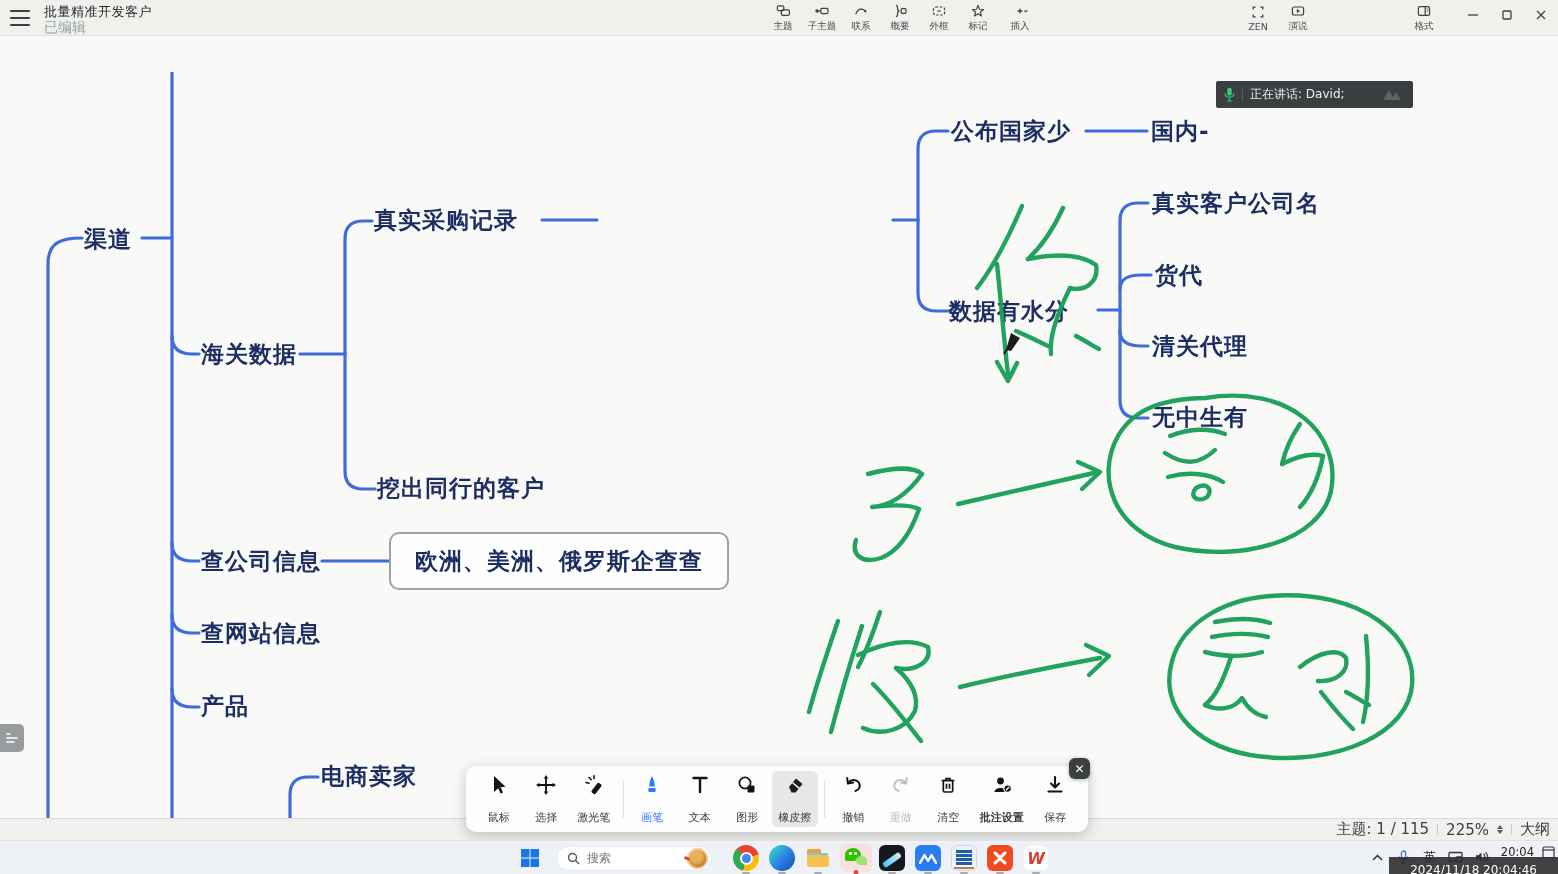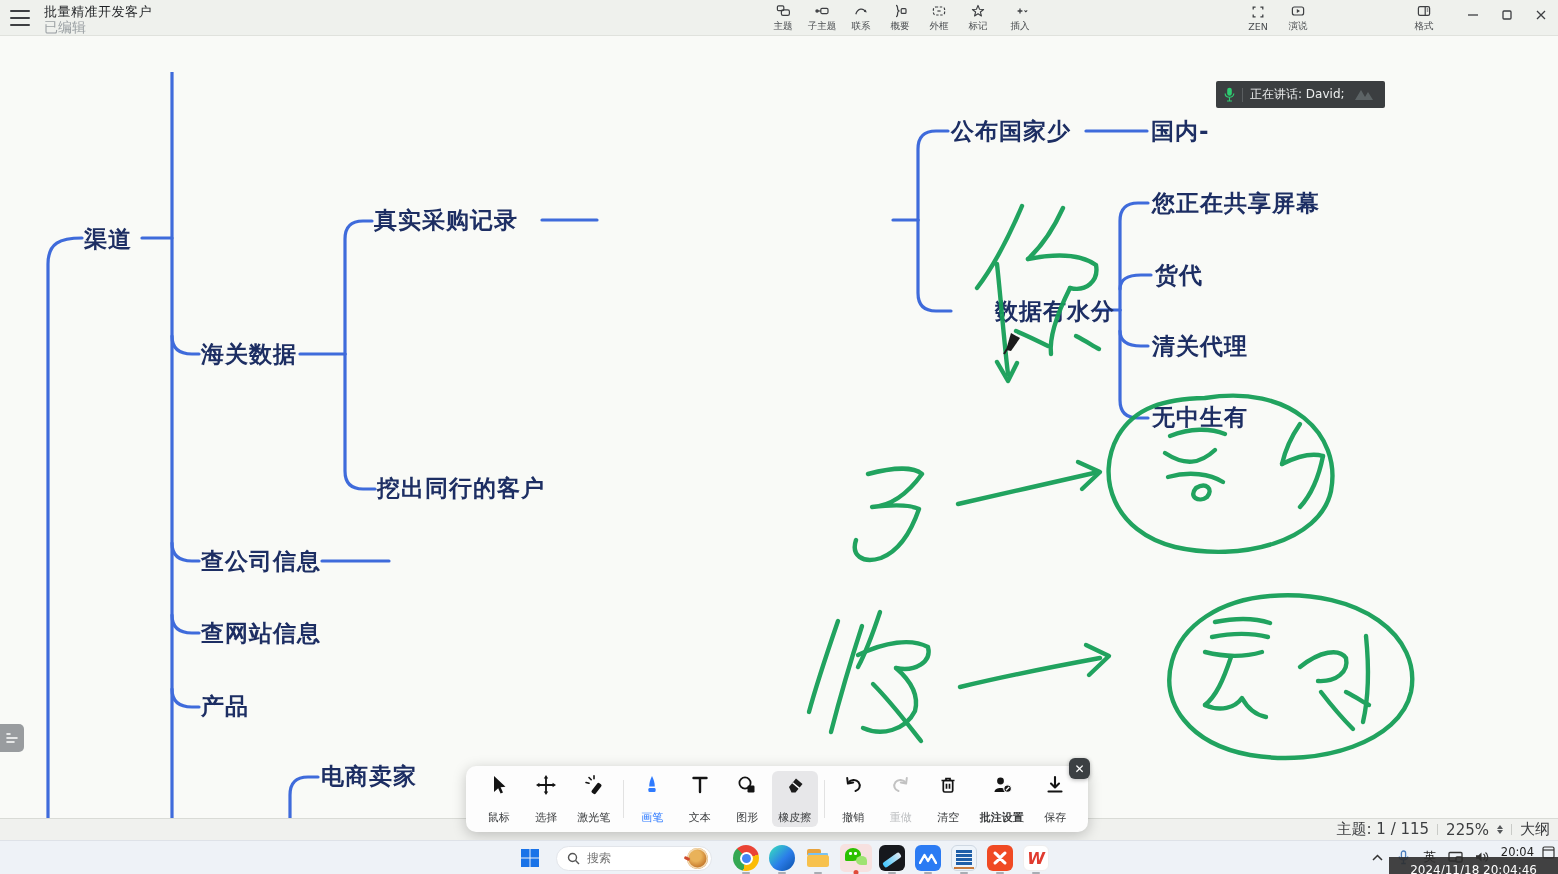--- a/index.html
+++ b/index.html
@@ -30,21 +30,21 @@
   .share-banner { position:absolute; left:837px; top:36px; height:23px; background:#1f2022; border-radius:4px; display:flex; align-items:center; padding:0 9px; gap:7px; z-index:50; }
   .share-banner .txt { font-size:11.5px; color:#f0f0f0; white-space:nowrap; }
   .share-banner .sep { width:1px; height:12px; background:#55585c; }
   .bars { display:flex; align-items:flex-end; gap:1.5px; height:11px; }
   .bars i { width:2.5px; background:#21c06a; border-radius:1px; }
   .rec-ring { width:11px; height:11px; border:2px solid #e8442e; border-radius:50%; display:flex; align-items:center; justify-content:center; }
   .rec-ring i { width:4px; height:4px; background:#e8442e; border-radius:50%; }
   .end-share { background:#c04a36; color:#fff; font-size:11px; padding:2px 8px; border-radius:3px; cursor:pointer; white-space:nowrap; }
 
   
-  .toast { position:absolute; left:1216px; top:81px; width:169px; height:27px; background:rgba(42,46,48,.92); display:flex; align-items:center; padding:0 8px; gap:7px; z-index:50; border-radius:2px; }
+  .toast { position:absolute; left:1216px; top:81px; width:197px; height:27px; background:rgba(42,46,48,.92); display:flex; align-items:center; padding:0 8px; gap:7px; z-index:50; border-radius:2px; }
   .toast .txt { font-size:12px; color:#eceeee; white-space:nowrap; }
   .toast .sep { width:1px; height:14px; background:#5a5e60; }
   .toast .logo { margin-left:auto; opacity:.35; }
 
   
   .anno { position:absolute; left:466px; top:766px; width:622px; height:66px; background:#fdfdfd; border-radius:10px; box-shadow:0 3px 14px rgba(0,0,0,.22); display:flex; align-items:center; padding:0 10px; gap:2px; z-index:60; }
   .anno .item { width:46px; height:56px; display:flex; flex-direction:column; align-items:center; justify-content:center; gap:14px; border-radius:6px; cursor:pointer; }
   .anno .item .lbl { font-size:11px; color:#3a3c3e; white-space:nowrap; }
   .anno .item.wide { width:58px;font-weight:bold; }
   .anno .item.active { background:#e7e7e9; }
@@ -110,27 +110,30 @@
         <path d="M 322 525 L 389 525"></path>
         <path d="M 290 816 L 290 759 Q 290 741 308 741 L 318 741"></path>
       </g>
     </svg>
 
     <div class="node" style="left:84px;top:188px">渠道</div>
     <div class="node" style="left:201px;top:303px">海关数据</div>
     <div class="node" style="left:374px;top:169px">真实采购记录</div>
     <div class="node" style="left:951px;top:80px">公布国家少</div>
     <div class="node" style="left:1151px;top:80px">国内-</div>
-    <div class="node" style="left:995px;top:260px">数据有水分</div>
-    <div class="node" style="left:1152px;top:152px">您正在共享屏幕</div>
+    <div class="node" style="left:949px;top:260px">数据有水分</div>
+    <div class="node" style="left:1152px;top:152px">真实客户公司名</div>
     <div class="node" style="left:1155px;top:224px">货代</div>
     <div class="node" style="left:1152px;top:295px">清关代理</div>
     <div class="node" style="left:1152px;top:366px">无中生有</div>
     <div class="node" style="left:377px;top:437px">挖出同行的客户</div>
     <div class="node" style="left:201px;top:510px">查公司信息</div>
+    <div class="node-box">
+      <span class="node" style="position:static">欧洲、美洲、俄罗斯企查查</span>
+    </div>
     <div class="node" style="left:201px;top:582px">查网站信息</div>
     <div class="node" style="left:201px;top:655px">产品</div>
     <div class="node" style="left:321px;top:725px">电商卖家</div>
     <div class="node-clip">
       <span class="node" style="position:static">批发商</span>
     </div>
 
     <svg class="layer" width="1558" height="782" viewBox="0 36 1558 782" style="top:36px;z-index:8">
       <g fill="none" stroke="#169f57" stroke-width="4.4" stroke-linecap="round" stroke-linejoin="round" opacity=".95">
 

